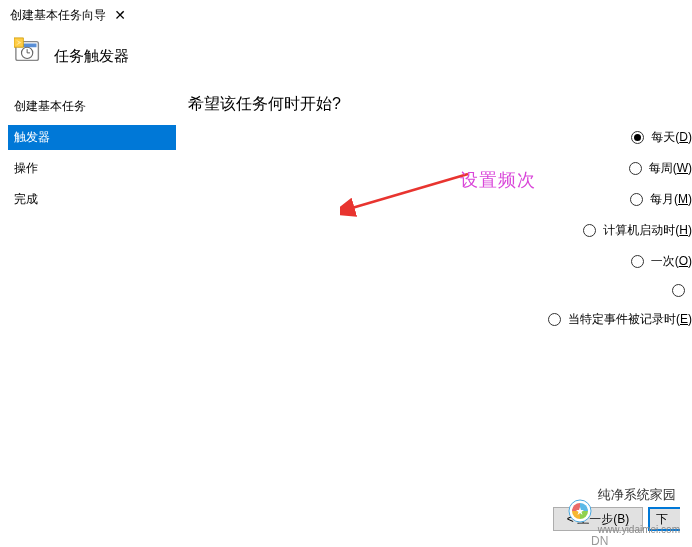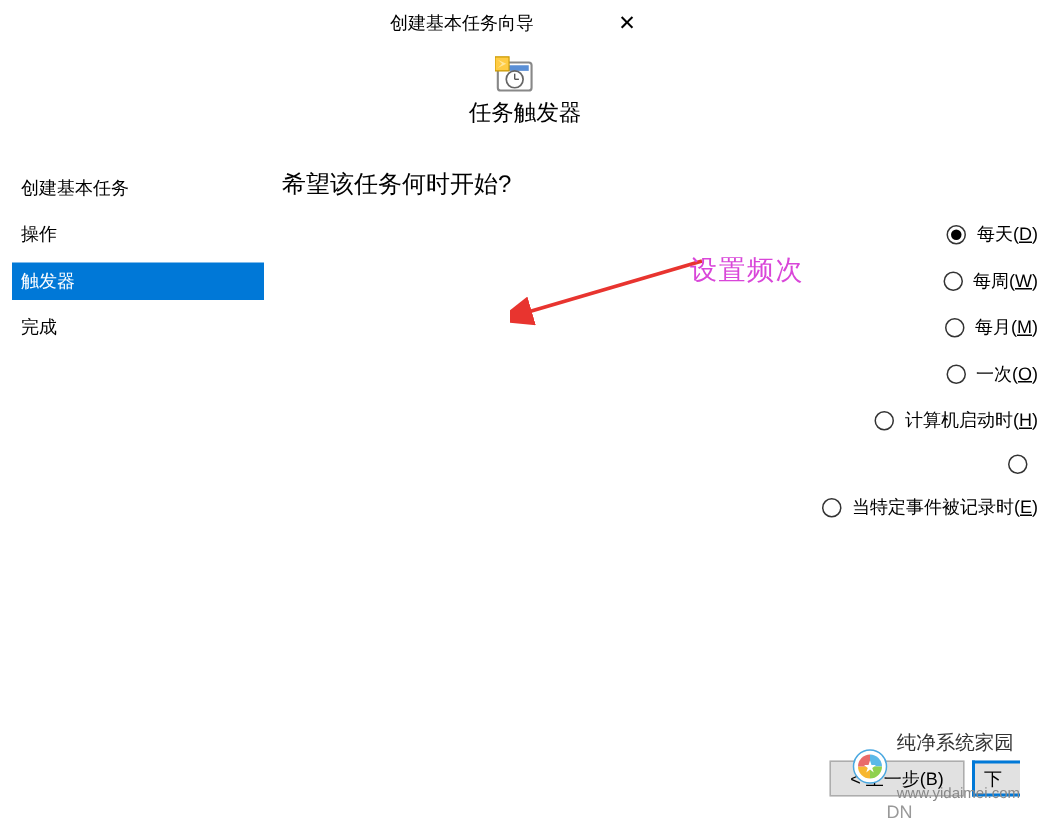--- a/index.html
+++ b/index.html
@@ -12,40 +12,38 @@
       font-size: 12px;
       background: #fff;
       color: #000;
       width: 692px;
       height: 547px;
       position: relative;
       overflow: hidden;
     }
     .titlebar {
       display: flex;
-      justify-content: center;
+      justify-content: flex-start;
       align-items: center;
       padding: 6px 10px 4px 10px;
       height: 28px;
-      gap: 48px;
     }
     .titlebar-title {
       font-size: 12px;
     }
     .close-btn {
       font-size: 14px;
       width: 28px;
       text-align: center;
       cursor: default;
     }
     .header {
       display: flex;
-      align-items: center;
-      padding: 8px 6px 28px 14px;
-      flex-direction: column;
+      align-items: flex-end;
+      padding: 8px 20px 28px 14px;
     }
     .header-icon {
       width: 30px;
       height: 30px;
       margin-right: 10px;
       display: inline-flex;
       align-items: center;
       justify-content: center;
     }
     .header-title {
@@ -197,22 +195,22 @@
       <polygon points="0,2 10,2 10,12 0,12" fill="#ffcc44" stroke="#cc9900" stroke-width="0.8"></polygon>
       <polygon points="2,4 5,7 2,10 8,7" fill="#ffe699"></polygon>
     </svg>
   </span>
   <span class="header-title">任务触发器</span>
 </div>
 
 <div class="content">
   <div class="sidebar">
     <div class="sidebar-item">创建基本任务</div>
+    <div class="sidebar-item active">触发器</div>
     <div class="sidebar-item">操作</div>
-    <div class="sidebar-item active">触发器</div>
     <div class="sidebar-item">完成</div>
   </div>
 
   <div class="main">
     <div class="prompt">希望该任务何时开始?</div>
 
     <div class="radio-group">
       <label class="radio-item">
         <span class="radio-circle selected"></span>
         <span class="radio-label">每天(<u>D</u>)</span>
@@ -220,25 +218,25 @@
       <label class="radio-item">
         <span class="radio-circle"></span>
         <span class="radio-label">每周(<u>W</u>)</span>
       </label>
       <label class="radio-item">
         <span class="radio-circle"></span>
         <span class="radio-label">每月(<u>M</u>)</span>
       </label>
       <label class="radio-item">
         <span class="radio-circle"></span>
+        <span class="radio-label">计算机启动时(<u>H</u>)</span>
+      </label>
+      <label class="radio-item">
+        <span class="radio-circle"></span>
         <span class="radio-label">一次(<u>O</u>)</span>
-      </label>
-      <label class="radio-item">
-        <span class="radio-circle"></span>
-        <span class="radio-label">计算机启动时(<u>H</u>)</span>
       </label>
       <label class="radio-item">
         <span class="radio-circle"></span>
       </label>
       <label class="radio-item">
         <span class="radio-circle"></span>
         <span class="radio-label">当特定事件被记录时(<u>E</u>)</span>
       </label>
     </div>
   </div>

